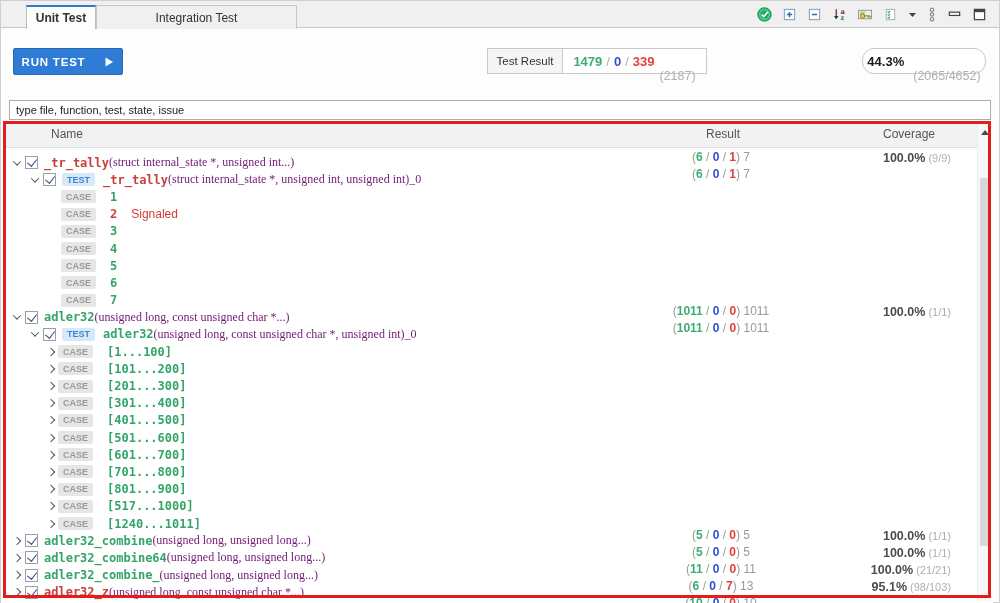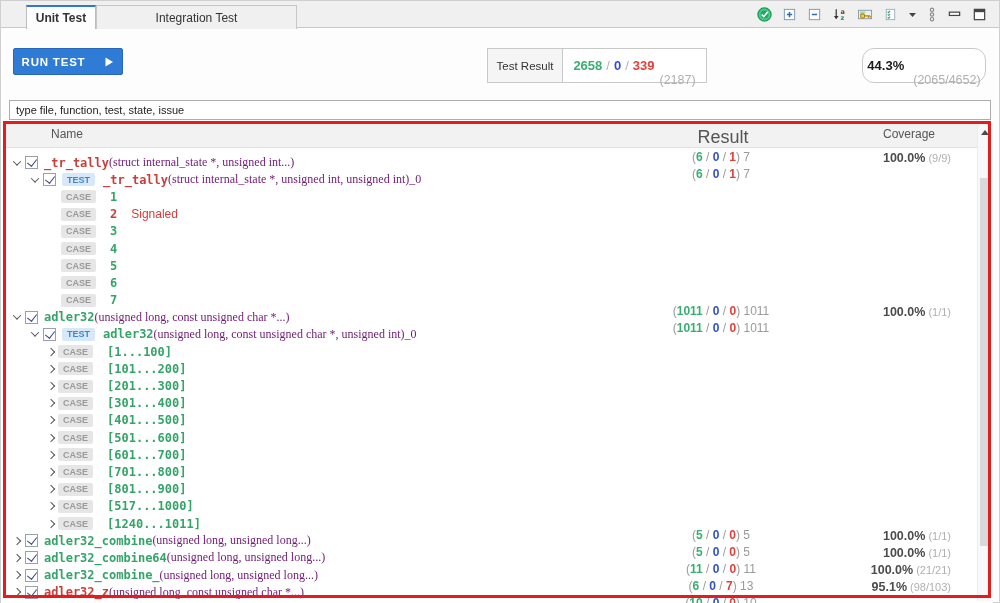--- a/index.html
+++ b/index.html
@@ -10,42 +10,42 @@
   
   .tabbar { position:absolute; left:0; top:0; right:0; height:27px; background:#f0f0f0; border-bottom:1px solid #c8c8c8; }
   .tab { position:absolute; top:4px; height:24px; display:flex; align-items:center; justify-content:center; font-size:12px; color:#333; cursor:default; }
   .tab.active { left:25px; width:70px; background:#fdfdfd; border:1px solid #bdbdbd; border-bottom:none; border-top:2px solid #3377cc; font-weight:bold; z-index:2; height:24px; }
   .tab.inactive { left:95px; width:201px; background:#f0f0f0; border:1px solid #c6c6c6; border-bottom:none; }
   .icons { position:absolute; right:12px; top:6px; display:flex; align-items:center; gap:10px; }
   .icons svg { display:block; }
 
   
   .runbtn { position:absolute; left:12px; top:47px; width:110px; height:27px; background:#2e7cd6; border:1px solid #2769b8; border-radius:2px; color:#fff; display:flex; align-items:center; justify-content:center; gap:19px; font-size:11.5px; font-weight:bold; letter-spacing:.8px; cursor:pointer; }
-  .box { position:absolute; top:47px; height:35px; border:1px solid #c9c9c9; display:flex; align-items:center; justify-content:center; font-size:11.5px; background:#fff; }
+  .box { position:absolute; top:47px; height:26px; border:1px solid #c9c9c9; display:flex; align-items:center; justify-content:center; font-size:11.5px; background:#fff; }
   .box.label { background:#f5f5f5; color:#333; }
   .tr-label   { left:486px; width:76px; }
   .tr-value   { left:561px; width:145px; font-size:13px; }
   .sc-label   { left:714px; width:148px; gap:6px; }
   .sc-value   { left:861px; width:124px; font-size:13px; gap:4px;border-radius:12px; }
   .num-pass { color:#3aae72; font-weight:bold; }
   .num-skip { color:#3050d0; font-weight:bold; }
   .num-fail { color:#e2403a; font-weight:bold; }
   .num-sep  { color:#b0b0b0; font-weight:normal; padding:0 4px; }
   .num-total{ color:#b0b0b0; font-weight:normal; font-size:12.5px; margin-left:5px;margin-top:29px; }
   .pct-big  { color:#1c1c1c; font-weight:bold; }
   .caret { font-size:9px; color:#555; transform:scaleX(1.4); }
 
   
   .search { position:absolute; left:8px; top:99px; width:982px; height:20px; border:1px solid #adadad; background:#fff; font-size:11px; color:#222; padding:0 6px; font-family:"Liberation Sans", sans-serif; }
 
   
   .panel { position:absolute; left:0px; top:120px; width:992px; height:483px; background:#fff; overflow:hidden; }
   .ghead { position:absolute; left:2px; top:0; right:2px; height:27px; background:#f2f2f2; border-bottom:1px solid #e0e0e0; }
   .ghead .h-name { position:absolute; left:48px; top:6px; font-size:12px; color:#555; }
-  .ghead .h-result { position:absolute; left:600px; width:240px; top:6px; font-size:18px; color:#555; text-align:center; }
+  .ghead .h-result { position:absolute; left:600px; width:240px; top:6px; font-size:12px; color:#555; text-align:center; }
   .ghead .h-cov { position:absolute; left:798px; width:150px; top:6px; font-size:12px; color:#555; text-align:right; padding-right:16px; }
   .rows { position:absolute; left:2px; top:27px; right:16px; }
   .row { position:relative; height:17.2px; display:flex; align-items:center; white-space:nowrap; }
   .ncell { display:flex; align-items:center; height:100%; font-family:"DejaVu Sans Mono", monospace; font-size:12px;margin-top:12px; }
   .chev { width:15px; flex:none; display:flex; align-items:center; justify-content:center; cursor:pointer; }
   .chev i { width:6px; height:6px; border-right:1.4px solid #555; border-bottom:1.4px solid #555; display:block; }
   .chev.open i { transform:rotate(45deg) translate(-1px,-1px); }
   .chev.closed i { transform:rotate(-45deg); }
   .cb { width:13px; height:13px; border:1px solid #98a0a8; background:#fff; position:relative; flex:none; margin:0 6px 0 1px; cursor:pointer; }
   .cb::after { content:""; position:absolute; left:3px; top:0px; width:5px; height:8px; border-right:1.7px solid #3b4a86; border-bottom:1.7px solid #3b4a86; transform:rotate(38deg); }
@@ -148,21 +148,21 @@
 
   <div class="runbtn">
     <span>RUN TEST</span>
     <svg width="10" height="10" viewBox="0 0 10 10">
         <path d="M1.5 0.5 L9 5 L1.5 9.5 Z" fill="#fff"></path>
       </svg>
   </div>
 
   <div class="box label tr-label">Test Result</div>
   <div class="box tr-value">
-    <span class="num-pass">2658</span>
+    <span class="num-pass">1479</span>
     <span class="num-sep">/</span>
     <span class="num-skip">0</span>
     <span class="num-sep">/</span>
     <span class="num-fail">339</span>
     <span class="num-total">(2187)</span>
   </div>
 
   <div class="box sc-value">
     <span class="pct-big">44.3%</span>
     <span class="num-total">(2065/4652)</span>

